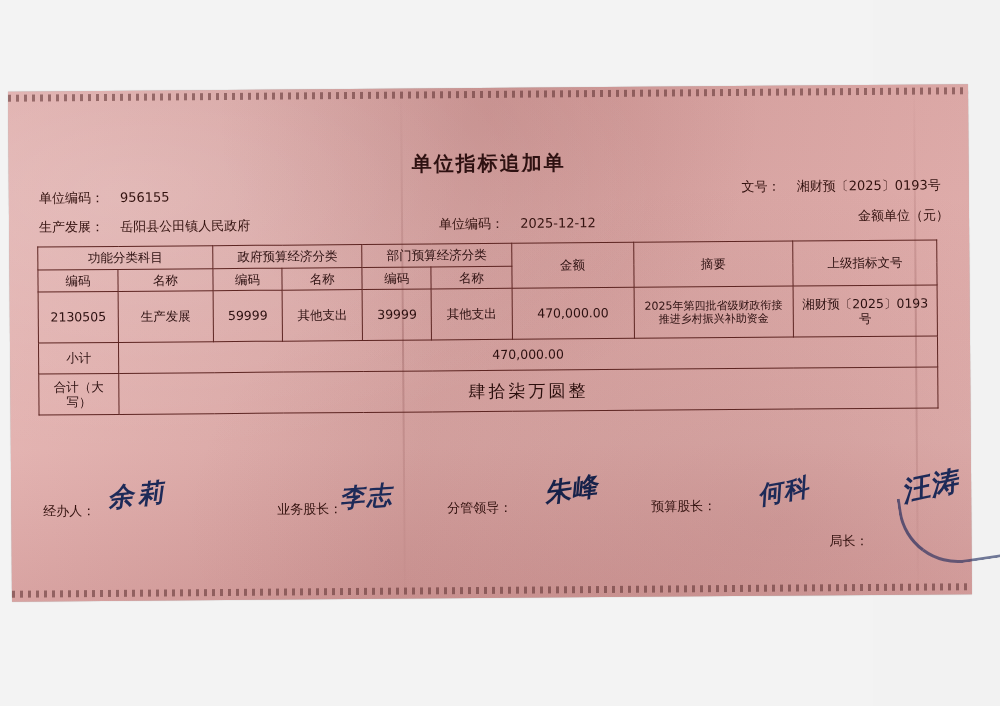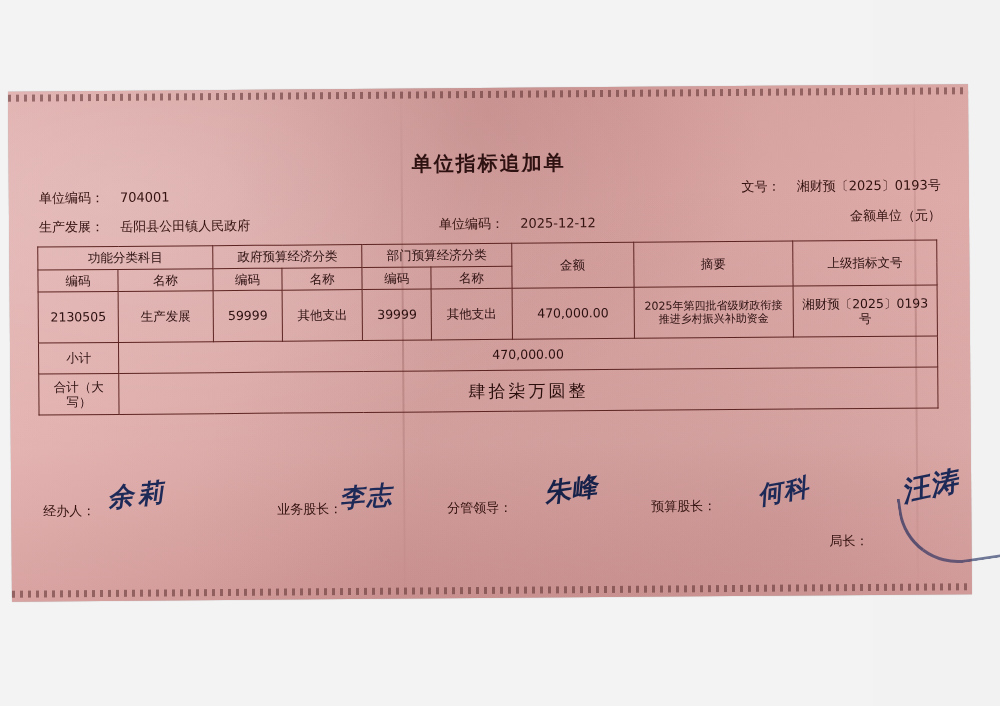--- a/index.html
+++ b/index.html
@@ -82,21 +82,21 @@
     color: #33120f;
     white-space: nowrap;
     font-family: "DejaVu Sans", sans-serif;
   }
   .meta .val { margin-left: 12px; }
 
   .m-unit-code { left: 30px; top: 98px; }
   .m-unit-name { left: 30px; top: 127px; }
   .m-doc-no   { right: 28px; top: 92px; }
   .m-date     { left: 430px; top: 127px; }
-  .m-amt-unit { right: 28px; top: 122px; }
+  .m-amt-unit { right: 20px; top: 122px; }
 
   
   table.form {
     position: absolute;
     left: 28px;
     top: 155px;
     width: 900px;
     border-collapse: collapse;
     font-size: 12.5px;
     color: #2c1010;
@@ -195,21 +195,21 @@
     <div class="edge-bottom"></div>
     <div class="fold fold-a"></div>
     <div class="fold fold-b"></div>
 
     <div class="paper-inner">
 
       <div class="title">单位指标追加单</div>
 
       <div class="meta m-unit-code">
         <span>单位编码：</span>
-        <span class="val">704001</span>
+        <span class="val">956155</span>
       </div>
 
       <div class="meta m-unit-name">
         <span>生产发展：</span>
         <span class="val">岳阳县公田镇人民政府</span>
       </div>
 
       <div class="meta m-doc-no">
         <span>文号：</span>
         <span class="val">湘财预〔2025〕0193号</span>

